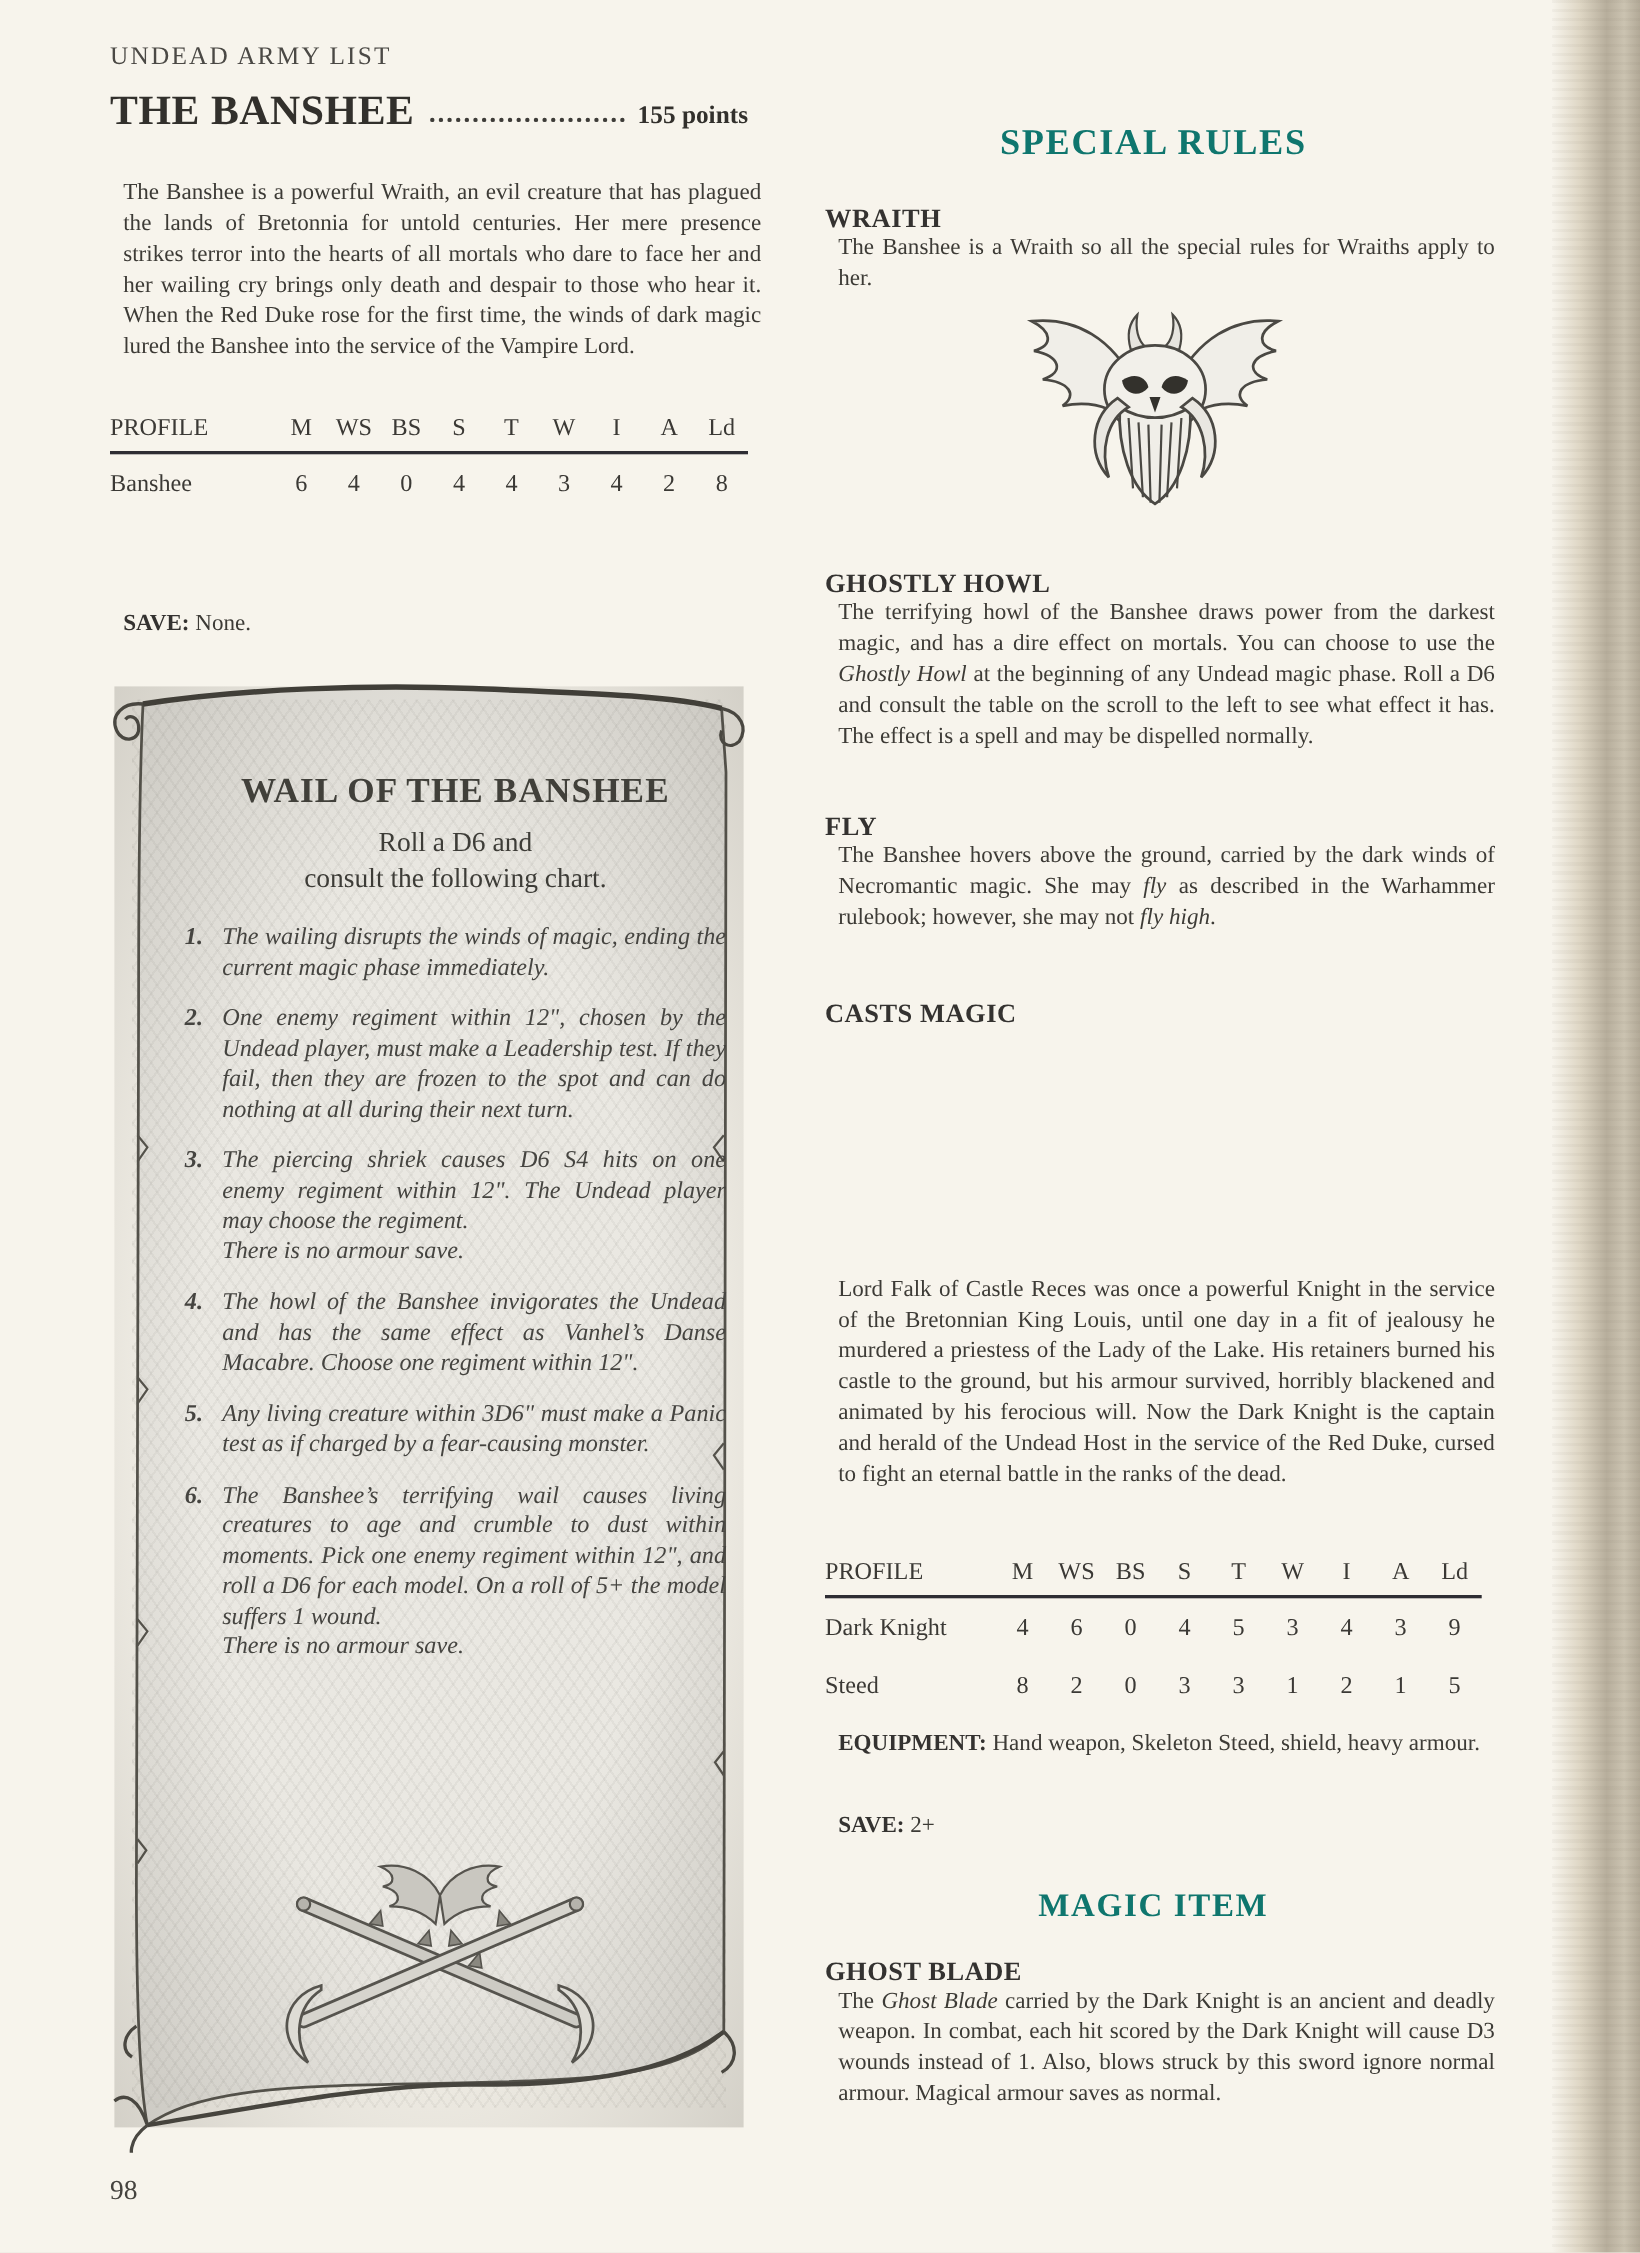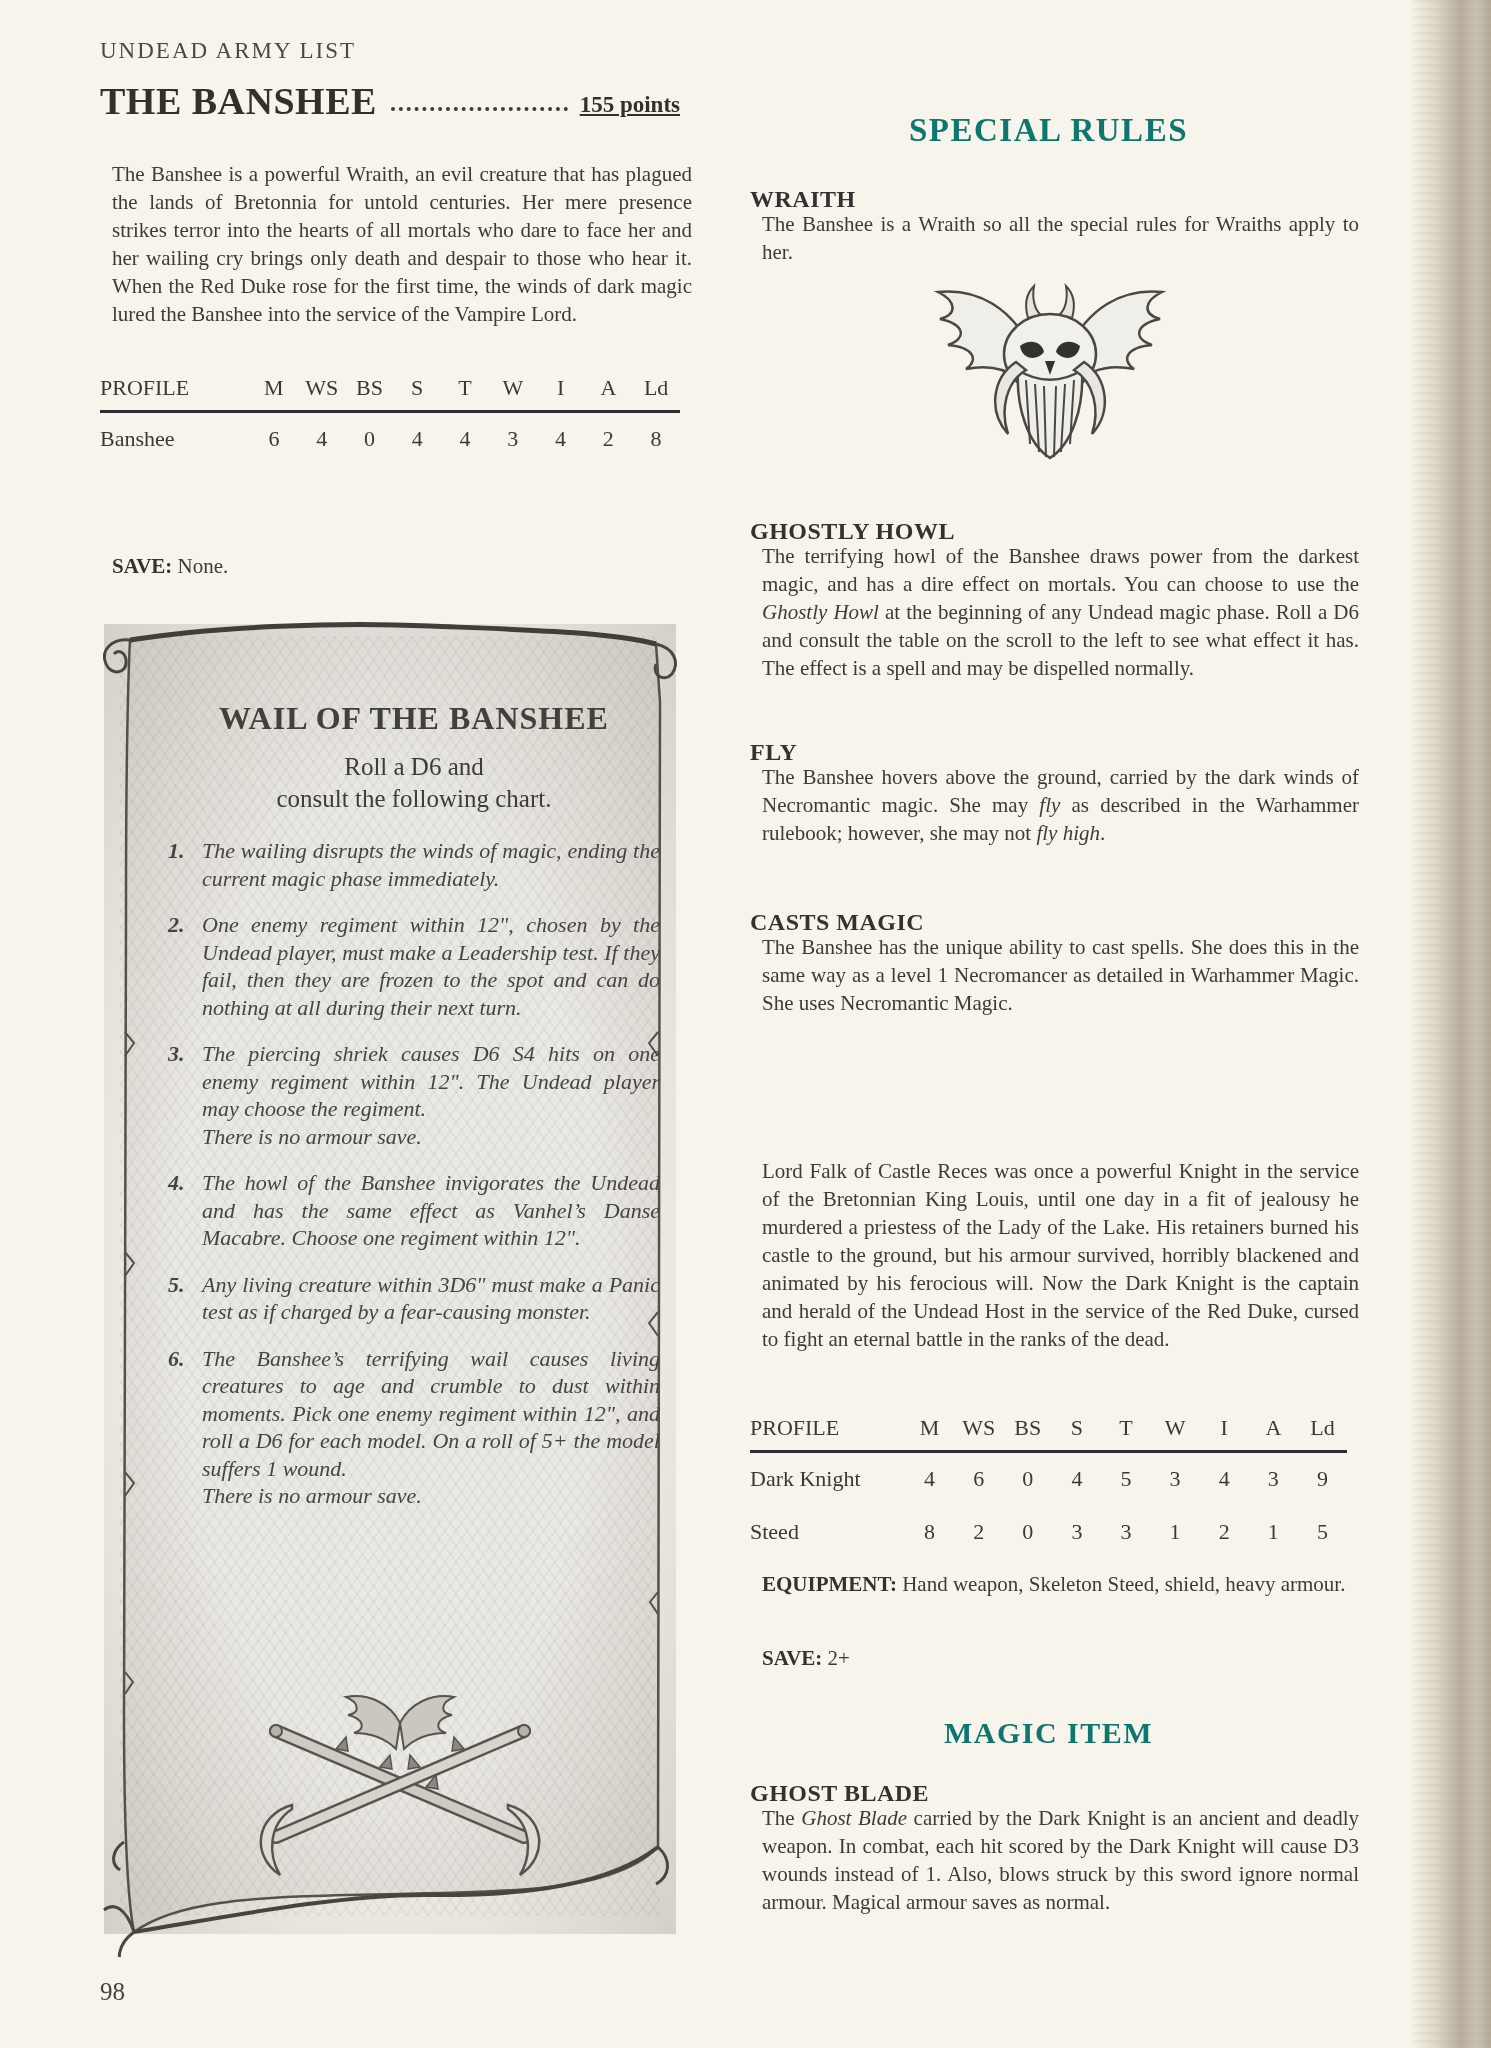--- a/index.html
+++ b/index.html
@@ -8,21 +8,21 @@
     background:#f7f4ec;
     font-family:"Liberation Serif", serif;
     color:#3d3b36;
   }
   .abs{position:absolute;}
   .run-head{left:100px; top:38px; font-size:23px; letter-spacing:2px; color:#4b4945;}
   .body{margin:12px; font-size:21px; line-height:28px; text-align:justify; color:#3d3b36;}
   .art-head{display:flex; align-items:flex-end; }
   .art-title{font-size:38px; font-weight:bold; color:#32302c; letter-spacing:0.5px; line-height:1;}
   .leader{flex:1; border-bottom:4px dotted #3e3c38; margin:0 12px 9px 14px;}
-  .points{font-size:23px; font-weight:bold; color:#32302c; margin-bottom:2px; white-space:nowrap;text-decoration:underline;}
+  .points{font-size:23px; font-weight:bold; color:#32302c; margin-bottom:2px; white-space:nowrap;}
   .h-sub{font-size:24px; font-weight:bold; color:#343230; letter-spacing:0.5px; line-height:1;}
   .h-center{font-size:33px; font-weight:bold; color:#0f766e; letter-spacing:1.5px; text-align:center; line-height:1;}
   .lbl{font-weight:bold; color:#343230;}
   .i{font-style:italic;}
   
   .ptab .row{display:grid; font-size:22px; color:#3b3935; align-items:baseline;}
   .ptab-l .row{grid-template-columns:150px repeat(9,1fr);}
   .ptab-r .row{grid-template-columns:155px repeat(9,1fr);}
   .ptab .c{text-align:center;}
   .ptab .rule{border-top:3px solid #2e2d33; margin-top:9px;}
@@ -190,21 +190,20 @@
     <path d="M204,104 C228,120 232,154 212,176 C220,152 214,124 194,112 Z" fill="#e9e7e1" stroke="#4a4843" stroke-width="2.5"></path>
   </svg>
 
   <h3 class="abs h-sub" style="left:750px; top:495px;">GHOSTLY HOWL</h3>
   <p class="abs body" style="left:750px; top:530px; width:597px;"><span>The terrifying howl of the Banshee draws power from the darkest magic, and has a dire effect on mortals. You can choose to use the </span><span class="i">Ghostly Howl</span><span> at the beginning of any Undead magic phase. Roll a D6 and consult the table on the scroll to the left to see what effect it has. The effect is a spell and may be dispelled normally.</span></p>
 
   <h3 class="abs h-sub" style="left:750px; top:716px;">FLY</h3>
   <p class="abs body" style="left:750px; top:751px; width:597px;"><span>The Banshee hovers above the ground, carried by the dark winds of Necromantic magic. She may </span><span class="i">fly</span><span> as described in the Warhammer rulebook; however, she may not </span><span class="i">fly high</span><span>.</span></p>
 
   <h3 class="abs h-sub" style="left:750px; top:886px;">CASTS MAGIC</h3>
-  <p class="abs body" style="left:750px; top:921px; width:597px;">The Banshee has the unique ability to cast spells. She does this in the same way as a level 1 Necromancer as detailed in Warhammer Magic. She uses Necromantic Magic.</p>
 
 
   <p class="abs body" style="left:750px; top:1145px; width:597px;">Lord Falk of Castle Reces was once a powerful Knight in the service of the Bretonnian King Louis, until one day in a fit of jealousy he murdered a priestess of the Lady of the Lake. His retainers burned his castle to the ground, but his armour survived, horribly blackened and animated by his ferocious will. Now the Dark Knight is the captain and herald of the Undead Host in the service of the Red Duke, cursed to fight an eternal battle in the ranks of the dead.</p>
 
   <div class="abs ptab ptab-r" style="left:750px; top:1415px; width:597px;">
     <div class="row">
       <span>PROFILE</span>
       <span class="c">M</span>
       <span class="c">WS</span>
       <span class="c">BS</span>

